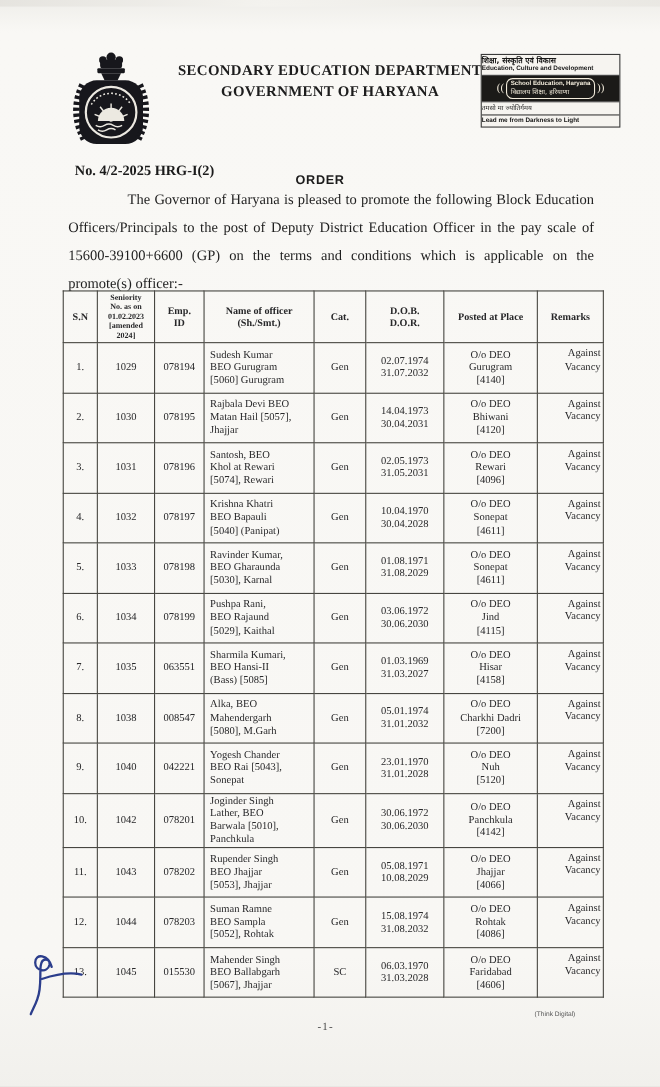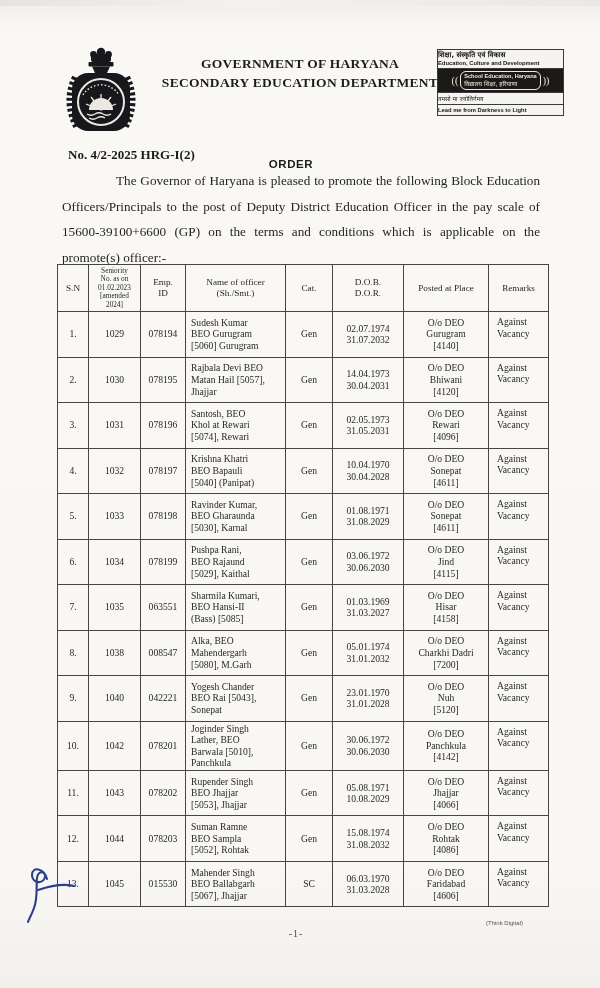--- a/index.html
+++ b/index.html
@@ -39,25 +39,25 @@
 
   
   .order-table { position:absolute; top:264px; left:57px; width:491px;
     border-collapse:collapse; table-layout:fixed; }
   .order-table th, .order-table td {
     border:1px solid #474641; text-align:center; vertical-align:middle;
     padding:1px 2px; white-space:pre-line; font-size:9.6px; line-height:11.6px; color:#28282a;
   }
   .order-table thead tr { height:47px; }
   .order-table tbody tr { height:45.5px; }
-  .order-table th { font-weight:normal; font-size:9.2px; line-height:11px; }
+  .order-table th { font-weight:bold; font-size:9.2px; line-height:11px; }
   .order-table th:nth-child(2) { font-size:7.3px; line-height:8.6px; }
   .order-table td:nth-child(1) { text-align:center; }
   .order-table td:nth-child(4) { text-align:left; padding-left:5px; }
-  .order-table td:nth-child(8) { vertical-align:top; padding-top:4px; text-align:left; padding-left:8px; }
+  .order-table td:nth-child(8) { vertical-align:top; padding-top:4px; text-align:right; padding-left:8px; }
 
   .signature { position:absolute; left:26px; top:864px; width:52px; height:62px; }
   .page-num { position:absolute; top:928px; left:0; width:592px; text-align:center;
     font-size:10px; color:#4a4a4a; letter-spacing:1px; }
   .vendor-note { position:absolute; top:920px; left:486px; font-size:6px; color:#555;
     font-family:"Liberation Sans",sans-serif; }
 </style>
 </head>
 <body>
 
@@ -84,22 +84,22 @@
       <line x1="35" y1="66" x2="25" y2="53"></line>
       <line x1="35" y1="66" x2="45" y2="53"></line>
       <line x1="35" y1="66" x2="20" y2="60"></line>
       <line x1="35" y1="66" x2="50" y2="60"></line>
     </g>
     <path d="M21 70 q4 2.5 8 0 q4 -2.5 8 0 q4 2.5 8 0" stroke="#ece9e1" stroke-width="1.3" fill="none"></path>
     <path d="M23 74 q4 2.5 8 0 q4 -2.5 8 0" stroke="#ece9e1" stroke-width="1.3" fill="none"></path>
   </svg>
 
   <div class="titles">
+    <div>SECONDARY EDUCATION DEPARTMENT</div>
     <div>GOVERNMENT OF HARYANA</div>
-    <div>SECONDARY EDUCATION DEPARTMENT</div>
   </div>
 
   <div class="logo-box">
     <div class="lb-row1 hi">शिक्षा, संस्कृति एवं विकास</div>
     <div class="lb-row2">Education, Culture and Development</div>
     <div class="lb-band">
       <span class="lb-wing">((</span>
       <span class="lb-pill">
         <div class="l1">School Education, Haryana</div>
         <div class="l2 hi">विद्यालय शिक्षा, हरियाणा</div>

